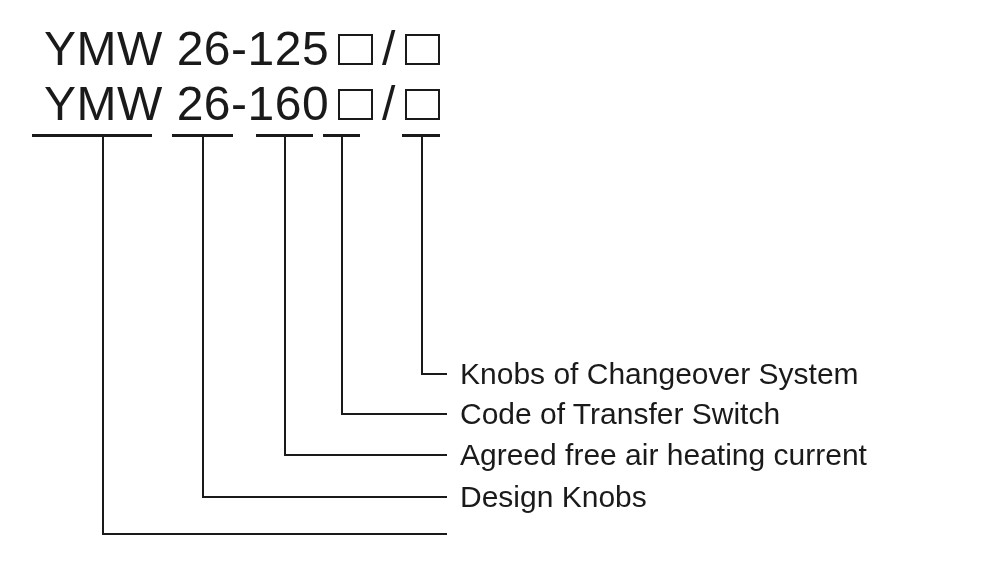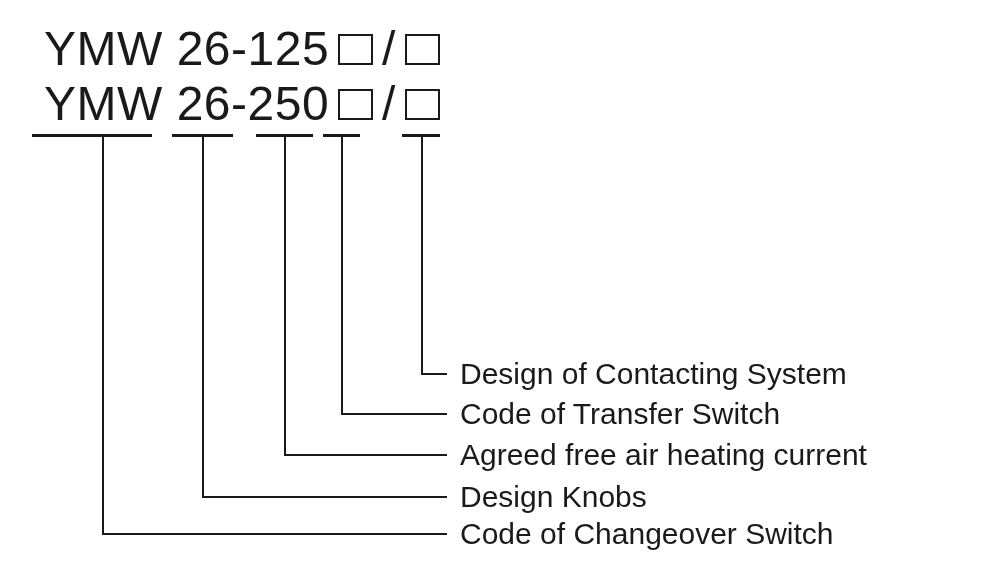--- a/index.html
+++ b/index.html
@@ -91,21 +91,21 @@
 <div class="stage">
 
   <div class="model-row row1">
     <span class="model-code">YMW 26-125</span>
     <span class="placeholder-box"></span>
     <span class="model-slash">/</span>
     <span class="placeholder-box"></span>
   </div>
 
   <div class="model-row row2">
-    <span class="model-code">YMW 26-250</span>
+    <span class="model-code">YMW 26-160</span>
     <span class="placeholder-box"></span>
     <span class="model-slash">/</span>
     <span class="placeholder-box"></span>
   </div>
 
   <div class="hline u-seg1"></div>
   <div class="hline u-seg2"></div>
   <div class="hline u-seg3"></div>
   <div class="hline u-seg4"></div>
   <div class="hline u-seg5"></div>
@@ -115,19 +115,18 @@
   <div class="vline v3"></div>
   <div class="vline v4"></div>
   <div class="vline v5"></div>
 
   <div class="hline conn c5"></div>
   <div class="hline conn c4"></div>
   <div class="hline conn c3"></div>
   <div class="hline conn c2"></div>
   <div class="hline conn c1"></div>
 
-  <div class="legend-label l-knobs">Design of Contacting System</div>
+  <div class="legend-label l-knobs">Knobs of Changeover System</div>
   <div class="legend-label l-current">Agreed free air heating current</div>
   <div class="legend-label l-transfer">Code of Transfer Switch</div>
   <div class="legend-label l-design">Design Knobs</div>
-  <div class="legend-label l-changeover">Code of Changeover Switch</div>
 
 </div>
 
 </body></html>

